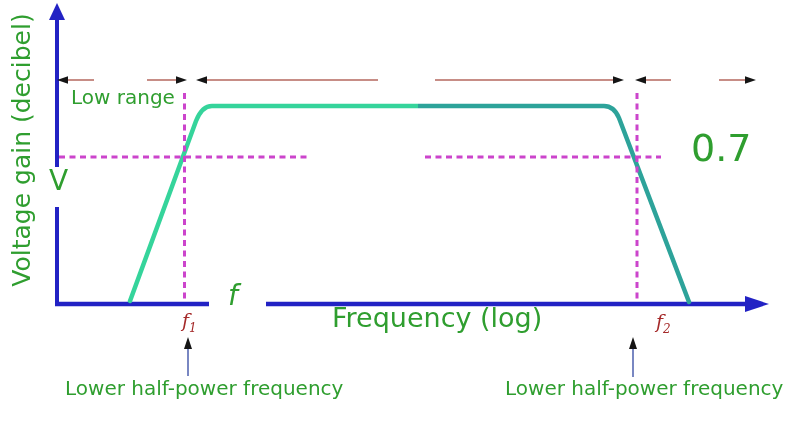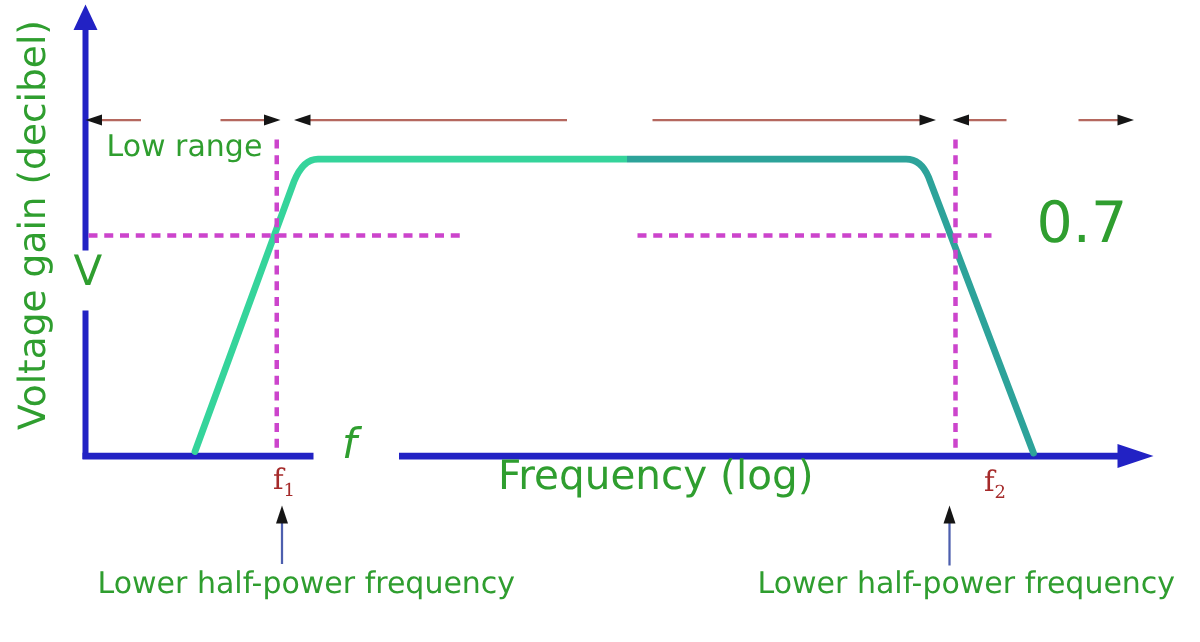--- a/index.html
+++ b/index.html
@@ -33,20 +33,21 @@
   .lbl-gain{left:669px;top:128px;font-size:38px;margin-left:22px;}
   .lbl-v{left:49px;top:166px;font-size:28px;}
   .lbl-f{left:228px;top:281px;font-size:28px;font-style:italic;}
   .lbl-half{font-size:20px;}
   .lbl-lower{left:65px;top:377px;text-align:center;}
   .lbl-upper{left:505px;top:377px;}
   .f-mark{
     position:absolute;
     color:var(--f-label-red,#a52a2a);
     font-family:"DejaVu Serif", serif;
+    font-style:italic;
     font-size:19px;
     line-height:1;
   }
   .f-mark sub{font-size:12px;line-height:0;}
   .f1-mark{left:182px;top:311px;}
   .f2-mark{left:656px;top:312px;}
 </style>
 </head>
 <body>
 

